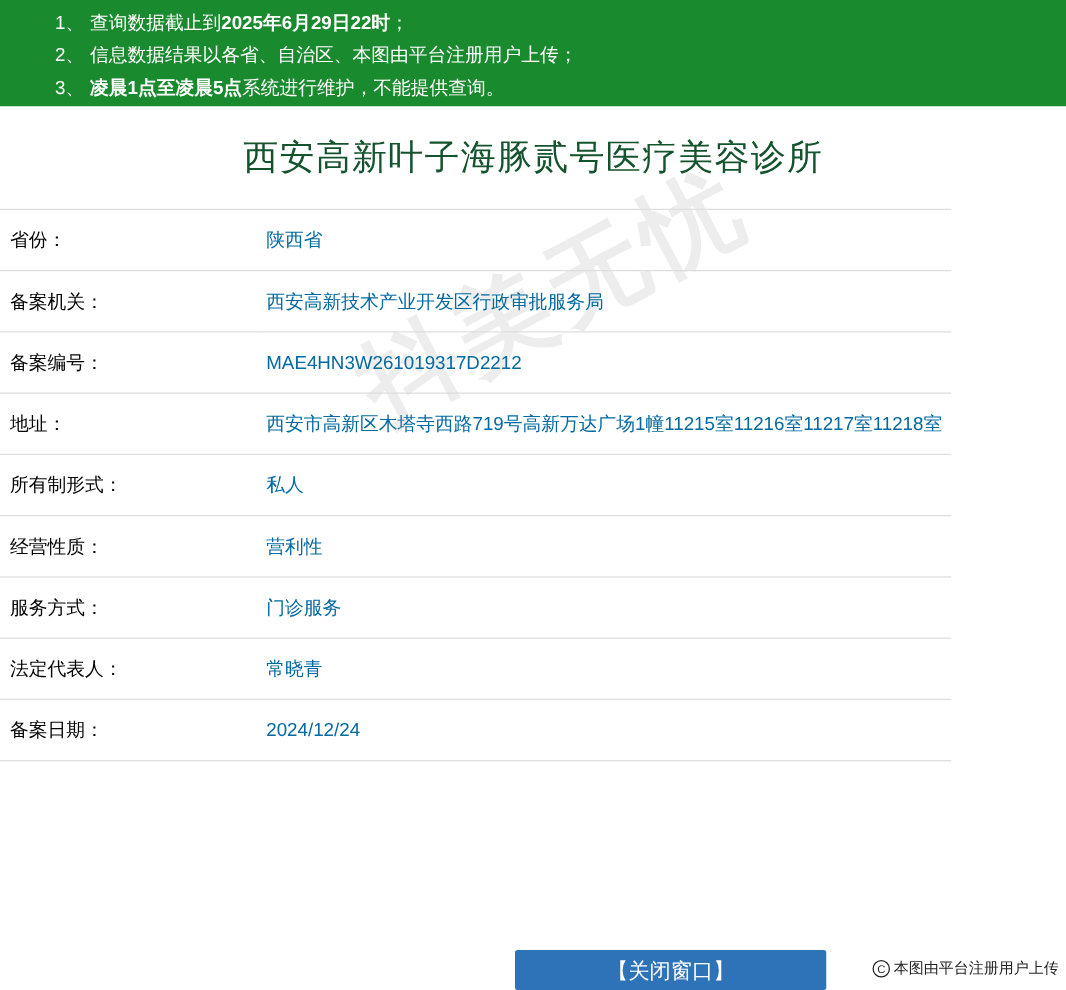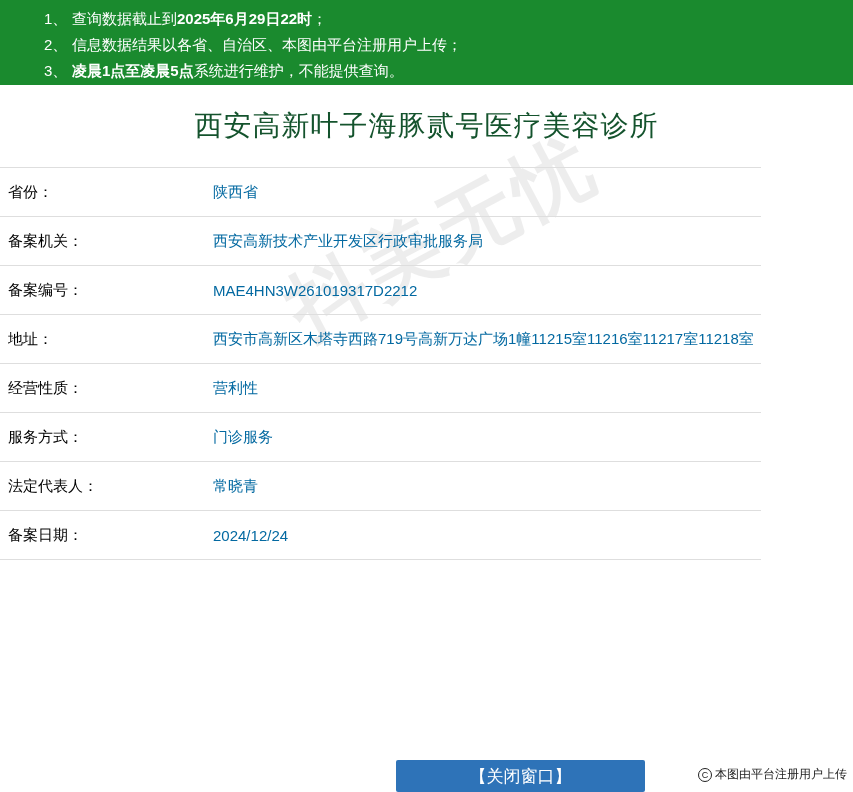--- a/index.html
+++ b/index.html
@@ -109,21 +109,21 @@
   
   .footer {
     position: absolute;
     left: 0;
     top: 760px;
     width: 853px;
     height: 32px;
   }
   .close-btn {
     position: absolute;
-    left: 396px;
+    left: 412px;
     top: 0;
     width: 249px;
     height: 32px;
     background: #2e73b8;
     color: #ffffff;
     border: none;
     font-size: 17px;
     font-family: Liberation Sans, sans-serif;
     cursor: pointer;
     display: flex;
@@ -189,20 +189,24 @@
     </tr>
     <tr>
       <td class="cell-label">备案编号：</td>
       <td class="cell-value">MAE4HN3W261019317D2212</td>
     </tr>
     <tr>
       <td class="cell-label">地址：</td>
       <td class="cell-value">西安市高新区木塔寺西路719号高新万达广场1幢11215室11216室11217室11218室</td>
     </tr>
     <tr>
+      <td class="cell-label">所有制形式：</td>
+      <td class="cell-value">私人</td>
+    </tr>
+    <tr>
       <td class="cell-label">经营性质：</td>
       <td class="cell-value">营利性</td>
     </tr>
     <tr>
       <td class="cell-label">服务方式：</td>
       <td class="cell-value">门诊服务</td>
     </tr>
     <tr>
       <td class="cell-label">法定代表人：</td>
       <td class="cell-value">常晓青</td>

